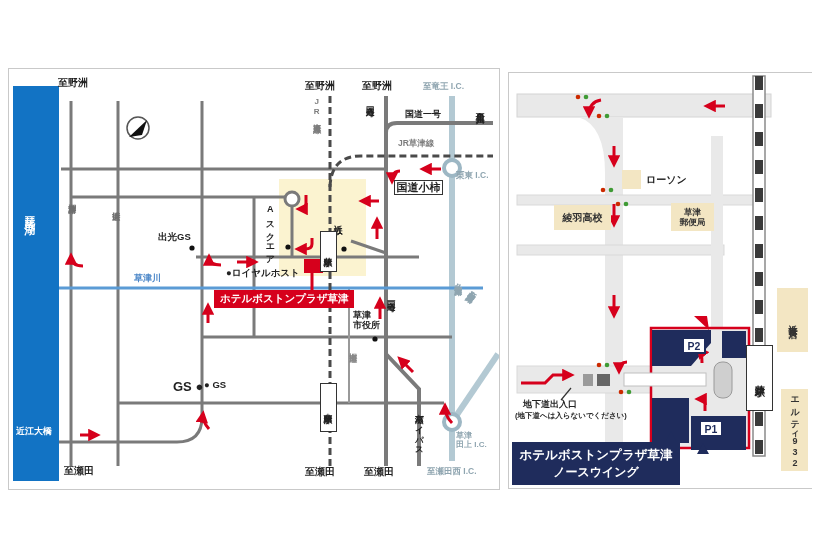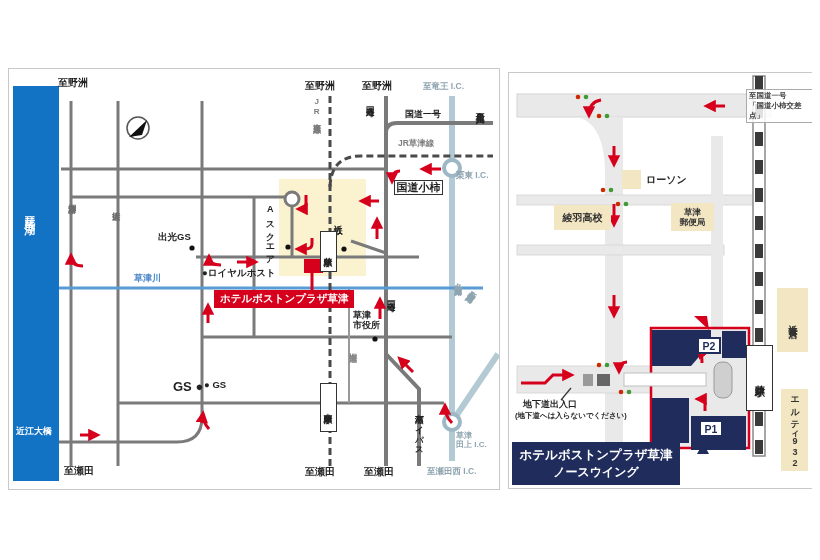--- a/index.html
+++ b/index.html
@@ -120,21 +120,21 @@
     <div class="lbl" style="left:396px;top:40px;font-size:9px;">国道一号</div>
     <div class="lbl jr" style="left:389px;top:70px;font-size:8.5px;">JR草津線</div>
     <div class="lbl gb" style="left:447px;top:102px;font-size:8.5px;">栗東 I.C.</div>
     <div class="wbox" style="left:385px;top:111px;width:49px;height:15px;font-size:11px;">国道小柿</div>
     <div class="lbl" style="left:149px;top:163px;font-size:9.5px;">出光GS</div>
     <div class="lbl vtx" style="left:256px;top:135px;font-size:9px;">Aスクエア</div>
     <div class="lbl vtx" style="left:324px;top:149px;font-size:9px;">近鉄</div>
     <div class="wbox" style="left:311px;top:162px;width:17px;height:41px;">
       <span class="vtx" style="font-size:8.5px;font-weight:bold;">草津駅</span>
     </div>
-    <div class="lbl" style="left:193px;top:199px;font-size:9.5px;">●ロイヤルホスト</div>
+    <div class="lbl" style="left:193px;top:199px;font-size:9.5px;padding-left:24px;">●ロイヤルホスト</div>
     <div class="redbox" style="left:205px;top:221px;height:18px;padding:0 6px;font-size:10.5px;">ホテルボストンプラザ草津</div>
     <div class="lbl blue" style="left:125px;top:204px;font-size:9px;">草津川</div>
     <div class="lbl" style="left:344px;top:241px;font-size:9px;"><span>草津</span><br><span>市役所</span></div>
     <div class="lbl vtx" style="left:377px;top:225px;font-size:8.5px;">国道一号</div>
     <div class="lbl vtx" style="left:339px;top:277px;font-size:8px;color:#888;">旧東海道</div>
     <div class="lbl vtx gb" style="left:444px;top:208px;font-size:8px;">名神高速道路</div>
     <div class="lbl vtx gb" style="left:463px;top:216px;font-size:8px;transform:rotate(35deg);transform-origin:50% 50%;">新名神高速道路</div>
     <div class="lbl vtx" style="left:405px;top:338px;font-size:8.5px;">京滋バイパス</div>
     <div class="lbl gb" style="left:447px;top:362px;font-size:8px;"><span>草津</span><br><span>田上 I.C.</span></div>
     <div class="wbox" style="left:311px;top:314px;width:17px;height:49px;">
@@ -212,29 +212,28 @@
           <circle cx="102" cy="117" r="2.3" fill="#3f9b35"></circle>
         <circle cx="109" cy="131" r="2.3" fill="#cc2a00"></circle>
           <circle cx="117" cy="131" r="2.3" fill="#3f9b35"></circle>
         <circle cx="90" cy="292" r="2.3" fill="#cc2a00"></circle>
           <circle cx="98" cy="292" r="2.3" fill="#3f9b35"></circle>
         <circle cx="112" cy="319" r="2.3" fill="#cc2a00"></circle>
           <circle cx="120" cy="319" r="2.3" fill="#3f9b35"></circle>
       </g>
     </svg>
 
-    <div class="lbl" style="left:237px;top:16px;width:70px;white-space:normal;font-size:7.5px;font-weight:bold;color:#444;background:rgba(255,255,255,.85);border:1px solid #aaa;padding:1px 2px;line-height:1.35;box-sizing:border-box;"><span>至国道一号</span><br><span>「国道小柿交差点」</span></div>
     <div class="beige" style="left:113px;top:97px;width:19px;height:19px;"></div>
     <div class="lbl" style="left:137px;top:101px;font-size:10px;">ローソン</div>
     <div class="beige" style="left:45px;top:132px;width:57px;height:25px;font-size:10px;">綾羽高校</div>
     <div class="beige" style="left:162px;top:130px;width:43px;height:28px;font-size:8.5px;line-height:1.2;flex-direction:column;">
         <span>草津</span>
         <span>郵便局</span>
       </div>
-    <div class="pbox" style="left:188px;top:264px;width:24px;height:17px;font-size:10.5px;">P2</div>
+    <div class="pbox" style="left:173px;top:264px;width:24px;height:17px;font-size:10.5px;">P2</div>
     <div class="pbox" style="left:190px;top:347px;width:24px;height:17px;font-size:10.5px;">P1</div>
     <div class="beige" style="left:268px;top:215px;width:31px;height:64px;">
       <span class="vtx" style="font-size:9px;font-weight:bold;">近鉄百貨店</span>
     </div>
     <div class="beige" style="left:272px;top:316px;width:27px;height:82px;">
       <span class="vtx" style="font-size:9px;font-weight:bold;">エルティ932</span>
     </div>
     <div class="wbox" style="left:237px;top:272px;width:27px;height:66px;border-width:1.5px;">
       <span class="vtx" style="font-size:10px;font-weight:bold;">草津駅</span>
     </div>

